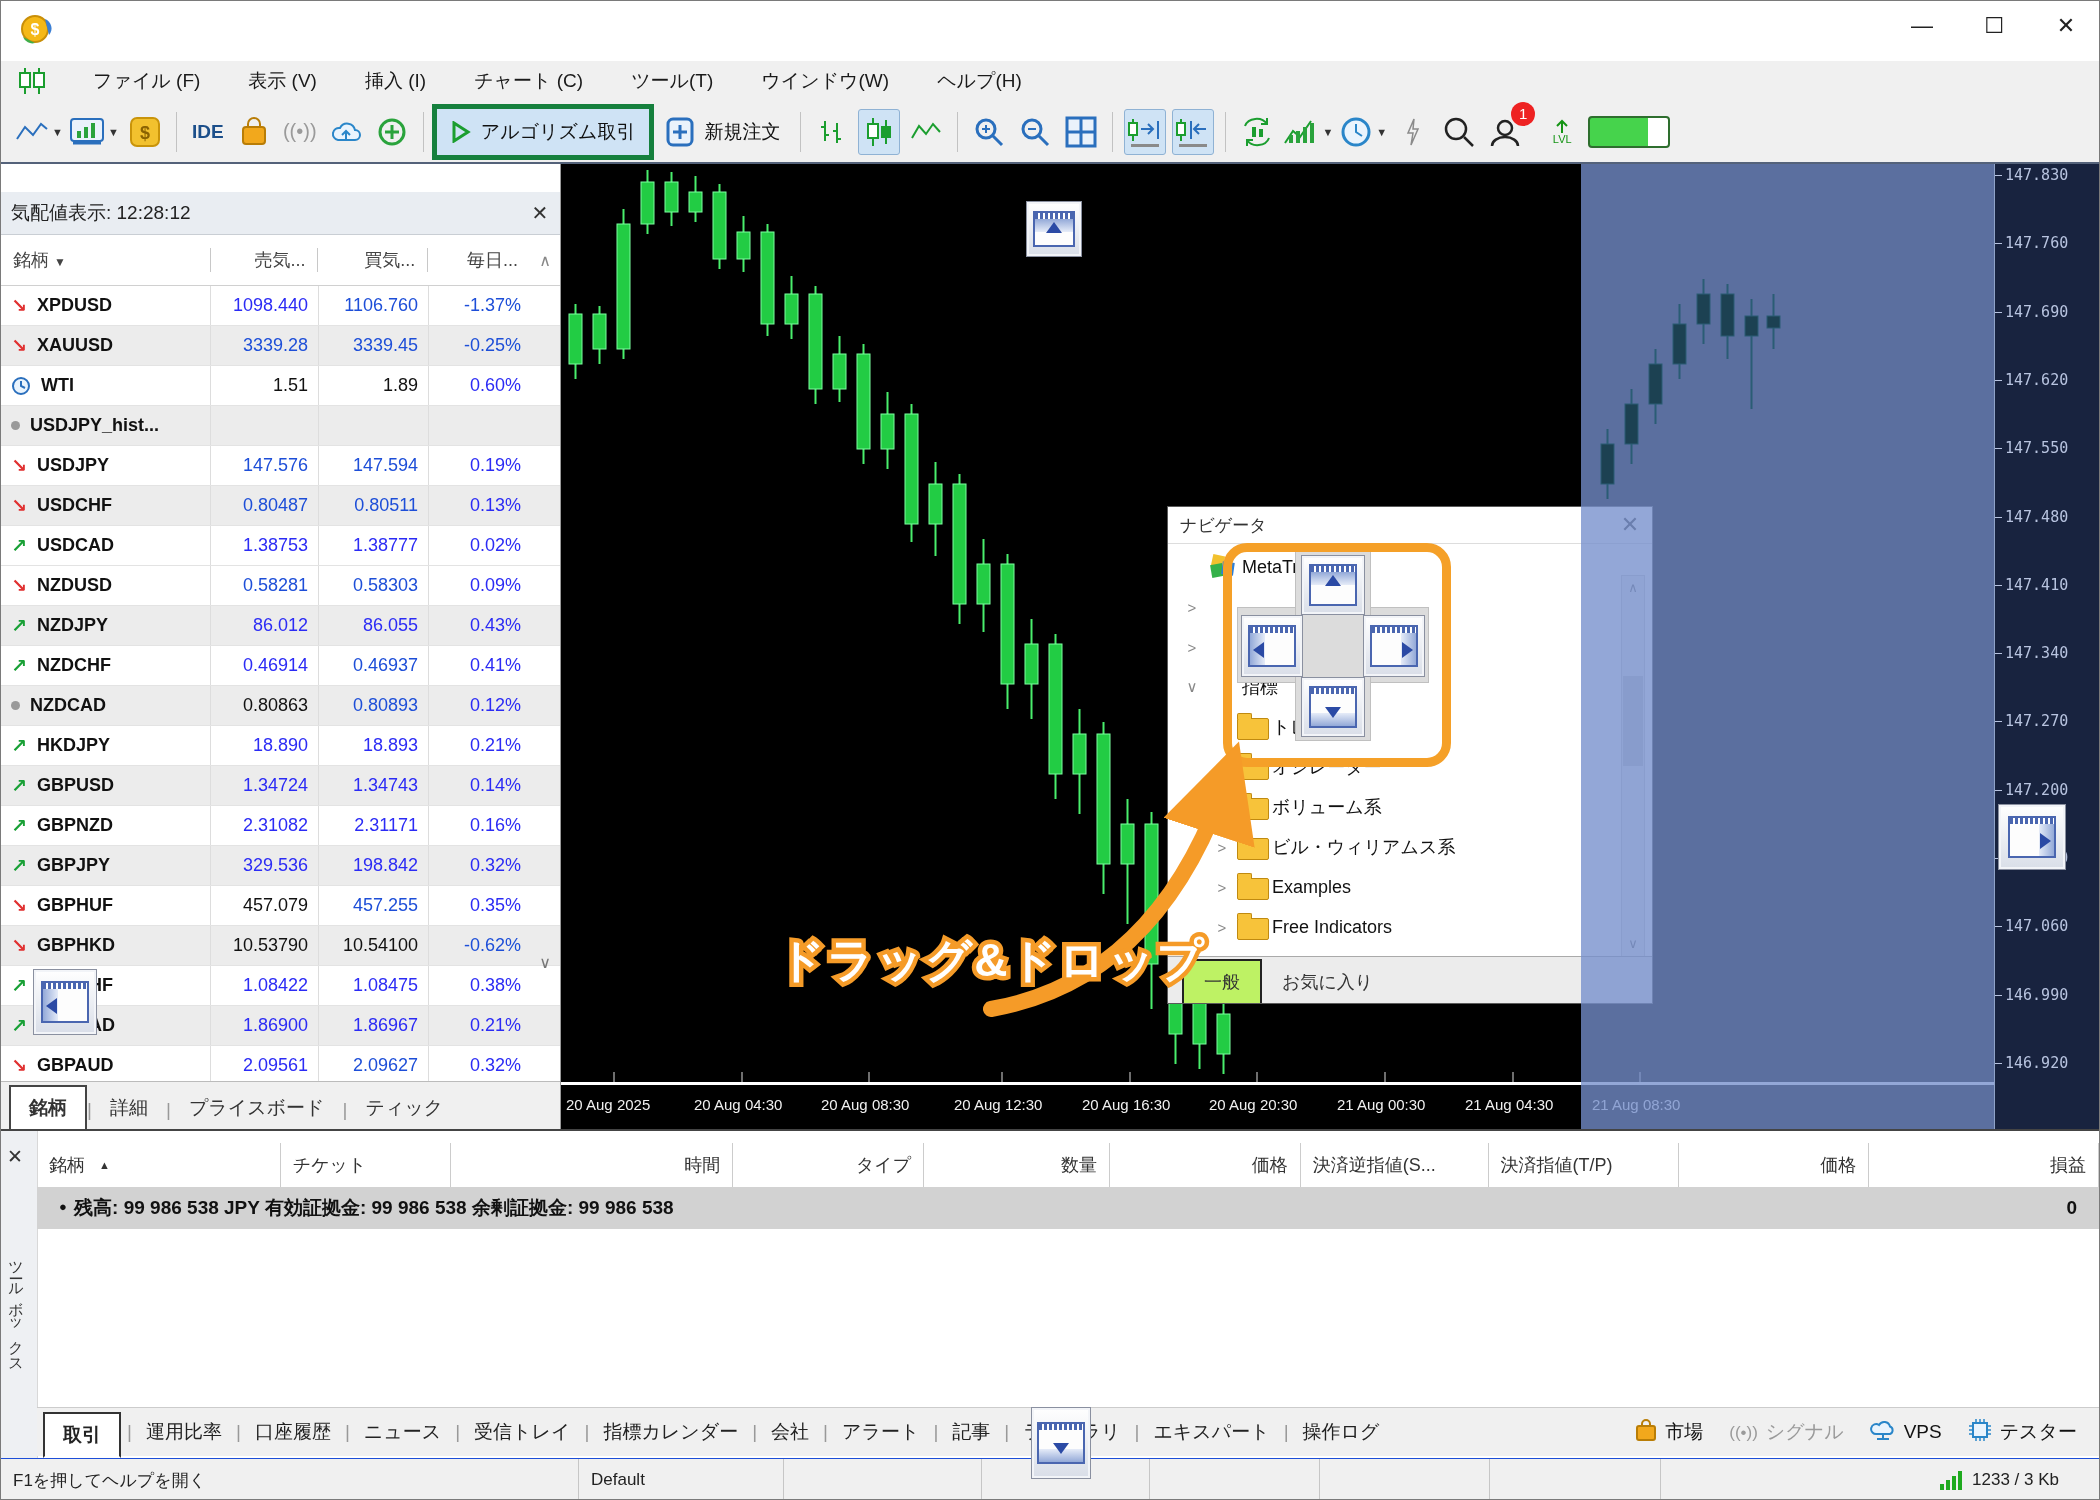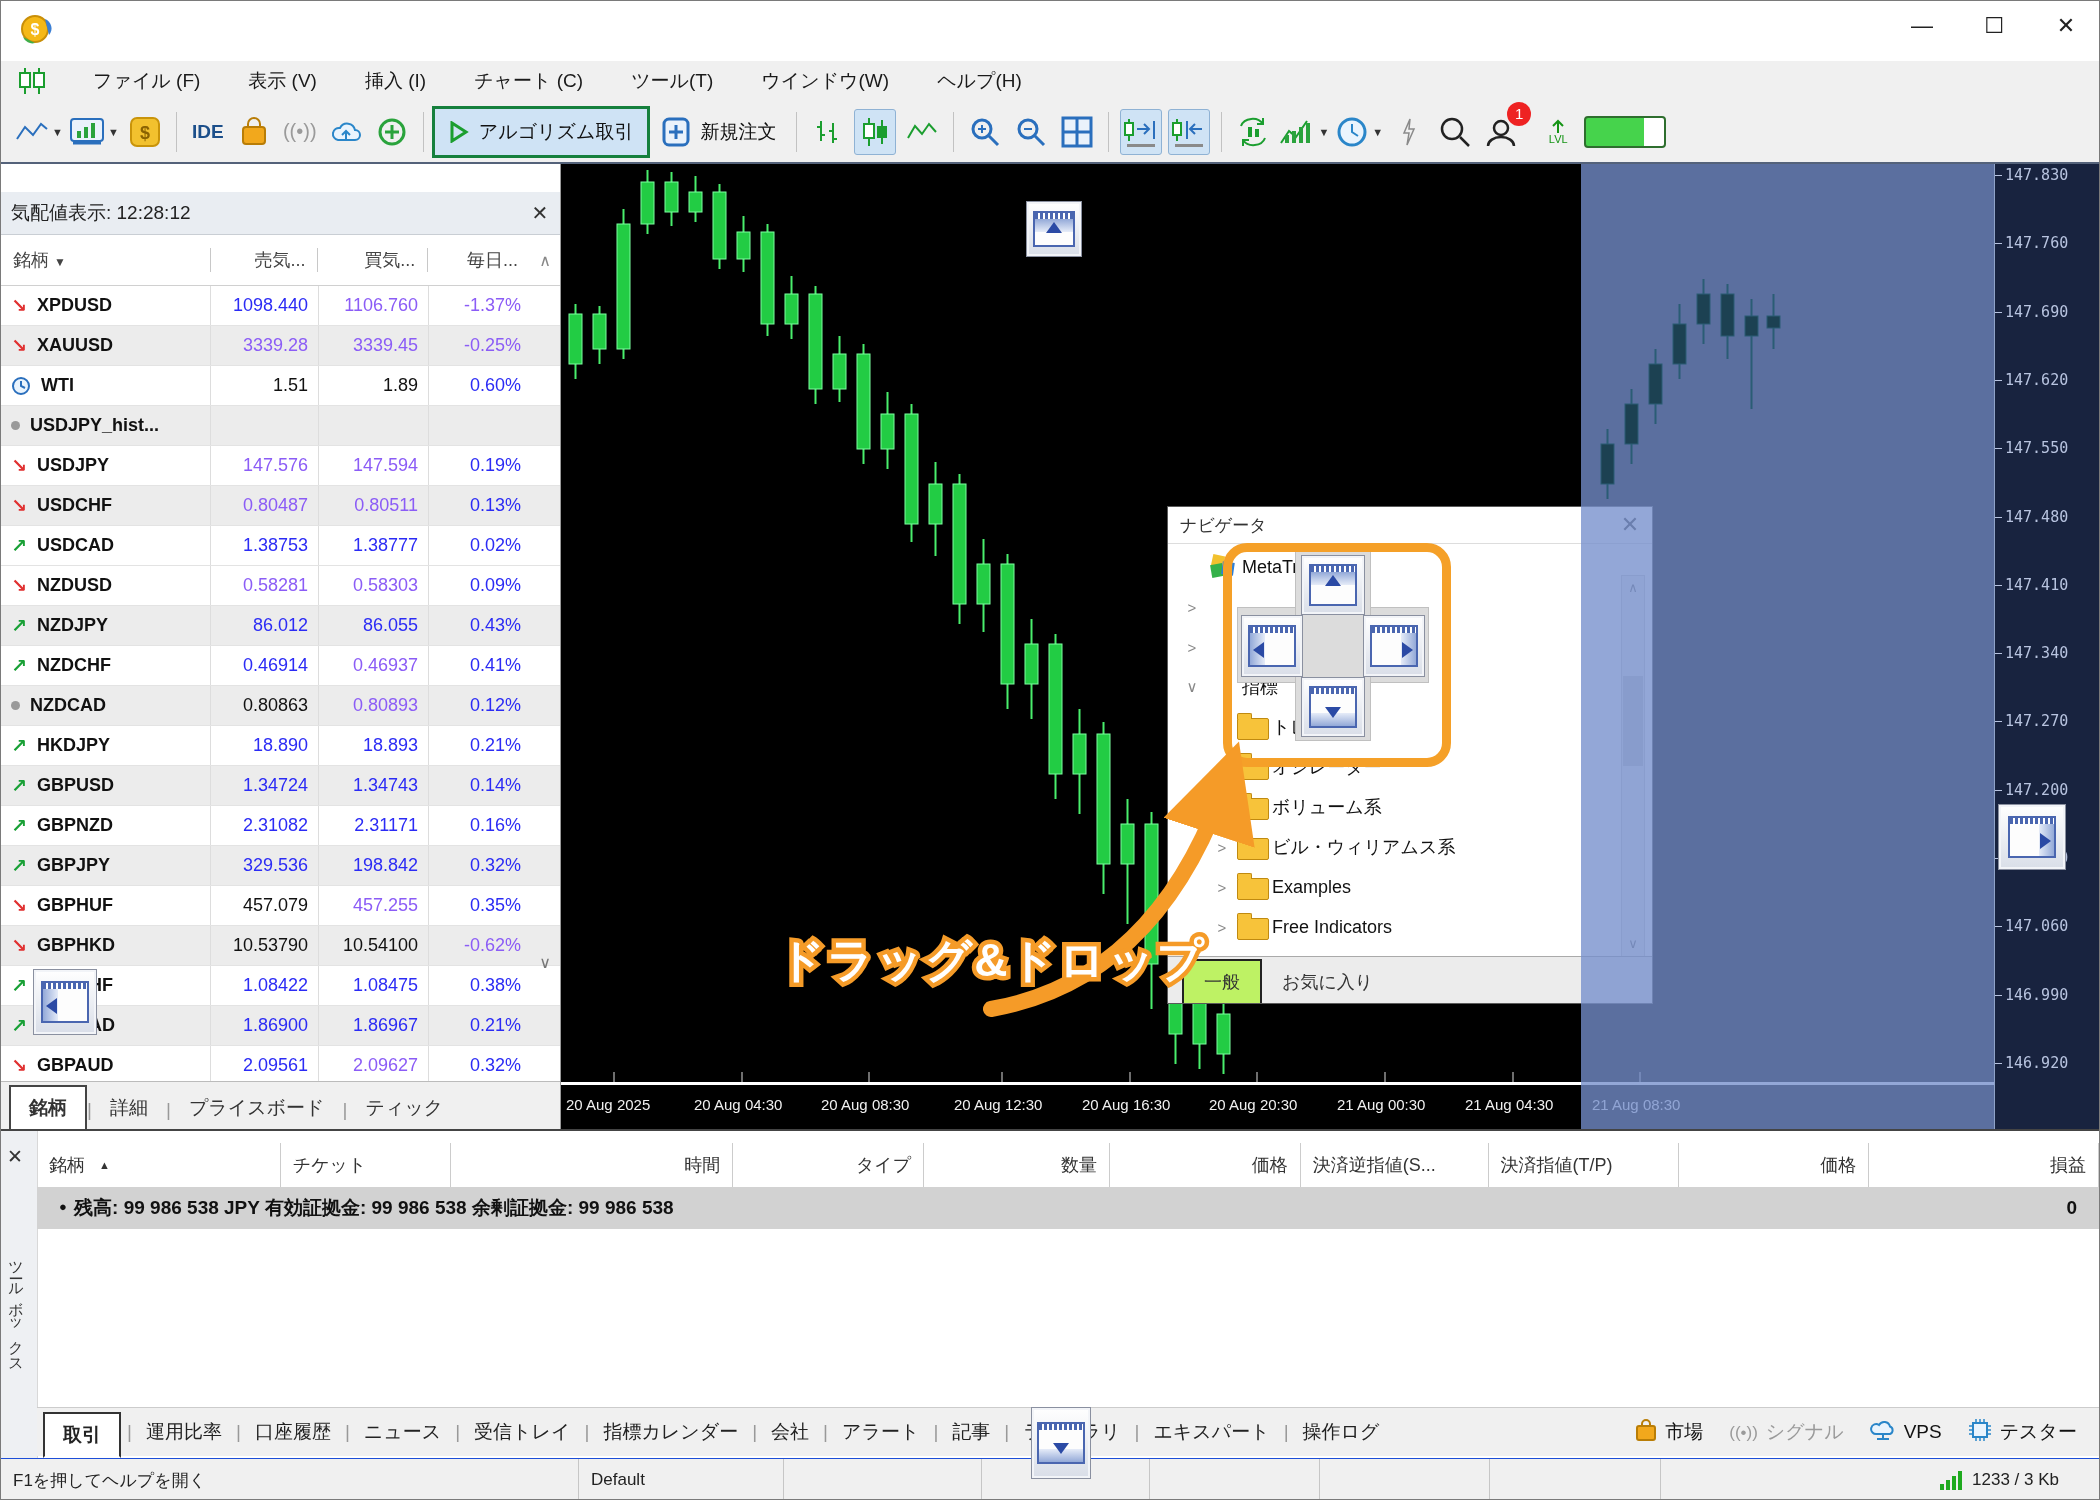--- a/index.html
+++ b/index.html
@@ -12,21 +12,21 @@
   .menubar{position:absolute;left:0;top:60px;width:100%;height:40px;background:#f0f0f0;display:flex;align-items:center;border-bottom:1px solid #dcdcdc;}
   .menu-candle{margin:0 22px 0 16px;}
   .menu-item{font-size:19px;color:#1a1a1a;padding:0 24px;cursor:default;}
   
   .toolbar{position:absolute;left:0;top:100px;width:100%;height:63px;background:#f0f0f0;display:flex;align-items:center;border-bottom:2px solid #54627a;box-sizing:border-box;}
   .tb-ic{height:44px;min-width:40px;display:flex;align-items:center;justify-content:center;margin:0 3px;border-radius:3px;}
   .tb-ic svg{display:block}
   .tb-sep{width:1px;height:40px;background:#c2c2c2;margin:0 8px;}
   .tb-hl{background:#cfe3f5;border:1px solid #8fb2d4;}
   .drop{font-size:11px;color:#333;margin-left:3px;}
-  .algo-btn{display:flex;align-items:center;gap:10px;background:#cfe3f5;border:3px solid #15803d;height:46px;padding:0 14px;font-size:19px;color:#111;text-align:right;}
+  .algo-btn{display:flex;align-items:center;gap:10px;background:#cfe3f5;border:5px solid #15803d;height:46px;padding:0 14px;font-size:19px;color:#111;text-align:right;}
   .neworder-btn{display:flex;align-items:center;gap:10px;height:46px;padding:0 12px;font-size:19px;color:#111;}
   .ide-txt{font-size:19px;font-weight:bold;color:#1c4f8a;}
   .badge{position:absolute;top:-8px;right:-10px;background:#e22;color:#fff;border-radius:50%;width:24px;height:24px;font-size:15px;display:flex;align-items:center;justify-content:center;}
   .lvl{display:flex;flex-direction:column;align-items:center;color:#159415;font-weight:normal;font-size:11px;line-height:11px;}
   .battery{width:78px;height:28px;border:2px solid #2e6e2e;border-radius:4px;background:linear-gradient(90deg,#46d34c 0 75%,#fff 75%);}
   
   .main{position:absolute;left:0;top:163px;width:100%;height:965px;}
   
   .mw{position:absolute;left:0;top:0;width:560px;height:965px;border-right:1px solid #9a9a9a;box-sizing:border-box;background:#fff;}
   .mw-titlebar{height:42px;background:#e9edf2;border-bottom:1px solid #c9ced4;display:flex;align-items:center;margin-top:28px;}
@@ -38,21 +38,21 @@
   .mw-head .h-buy{width:110px;text-align:right;padding-right:12px;box-sizing:border-box;border-right:1px solid #c8c8c8;}
   .mw-head .h-chg{width:102px;text-align:right;padding-right:12px;box-sizing:border-box;}
   .mw-head .h-scroll{width:30px;text-align:center;color:#888;font-size:16px;}
   .mw-rows{height:821px;overflow:hidden;}
   .mw-row{height:40px;display:flex;align-items:center;font-size:18px;border-bottom:1px solid #e3e3e3;box-sizing:border-box;}
   .mw-row.alt{background:#ececec;}
   .c-name{width:210px;display:flex;align-items:center;gap:10px;padding-left:10px;box-sizing:border-box;color:#111;font-weight:600;border-right:1px solid #ddd;height:100%;}
   .c-sell{width:108px;text-align:right;padding-right:10px;box-sizing:border-box;border-right:1px solid #ddd;height:100%;display:flex;align-items:center;justify-content:flex-end;}
   .c-buy{width:110px;text-align:right;padding-right:10px;box-sizing:border-box;border-right:1px solid #ddd;height:100%;display:flex;align-items:center;justify-content:flex-end;}
   .c-chg{width:102px;text-align:right;padding-right:10px;box-sizing:border-box;height:100%;display:flex;align-items:center;justify-content:flex-end;}
-  .v-b{color:#2b2bf5}.v-r{color:#8b5cf6}.v-k{color:#111}
+  .v-b{color:#2b2bf5}.v-r{color:#1d4ed8}.v-k{color:#111}
   .ar-up{color:#18a035;font-size:19px;}.ar-dn{color:#e03030;font-size:19px;}
   .dot{width:9px;height:9px;border-radius:50%;background:#9a9a9a;display:inline-block;}
   .mw-scrolldn{position:absolute;right:2px;bottom:150px;width:26px;height:26px;color:#777;font-size:16px;text-align:center;}
   .mw-tabs{position:absolute;left:0;bottom:0;width:100%;height:47px;background:#f0f0f0;border-top:1px solid #bbb;display:flex;align-items:flex-end;font-size:19px;color:#333;}
   .mw-tab{padding:8px 18px;}
   .mw-tab.active{background:#fff;border:2px solid #444;border-bottom:none;font-weight:bold;margin-left:8px;}
   .mw-tabsep{color:#999;padding-bottom:8px;}
   
   .chartwrap{position:absolute;left:560px;top:0;width:1540px;height:965px;background:#000;}
   .pricescale{position:absolute;right:0;top:0;width:107px;height:965px;background:#18233f;border-left:1px solid #8fa3c8;box-sizing:border-box;z-index:1;}

